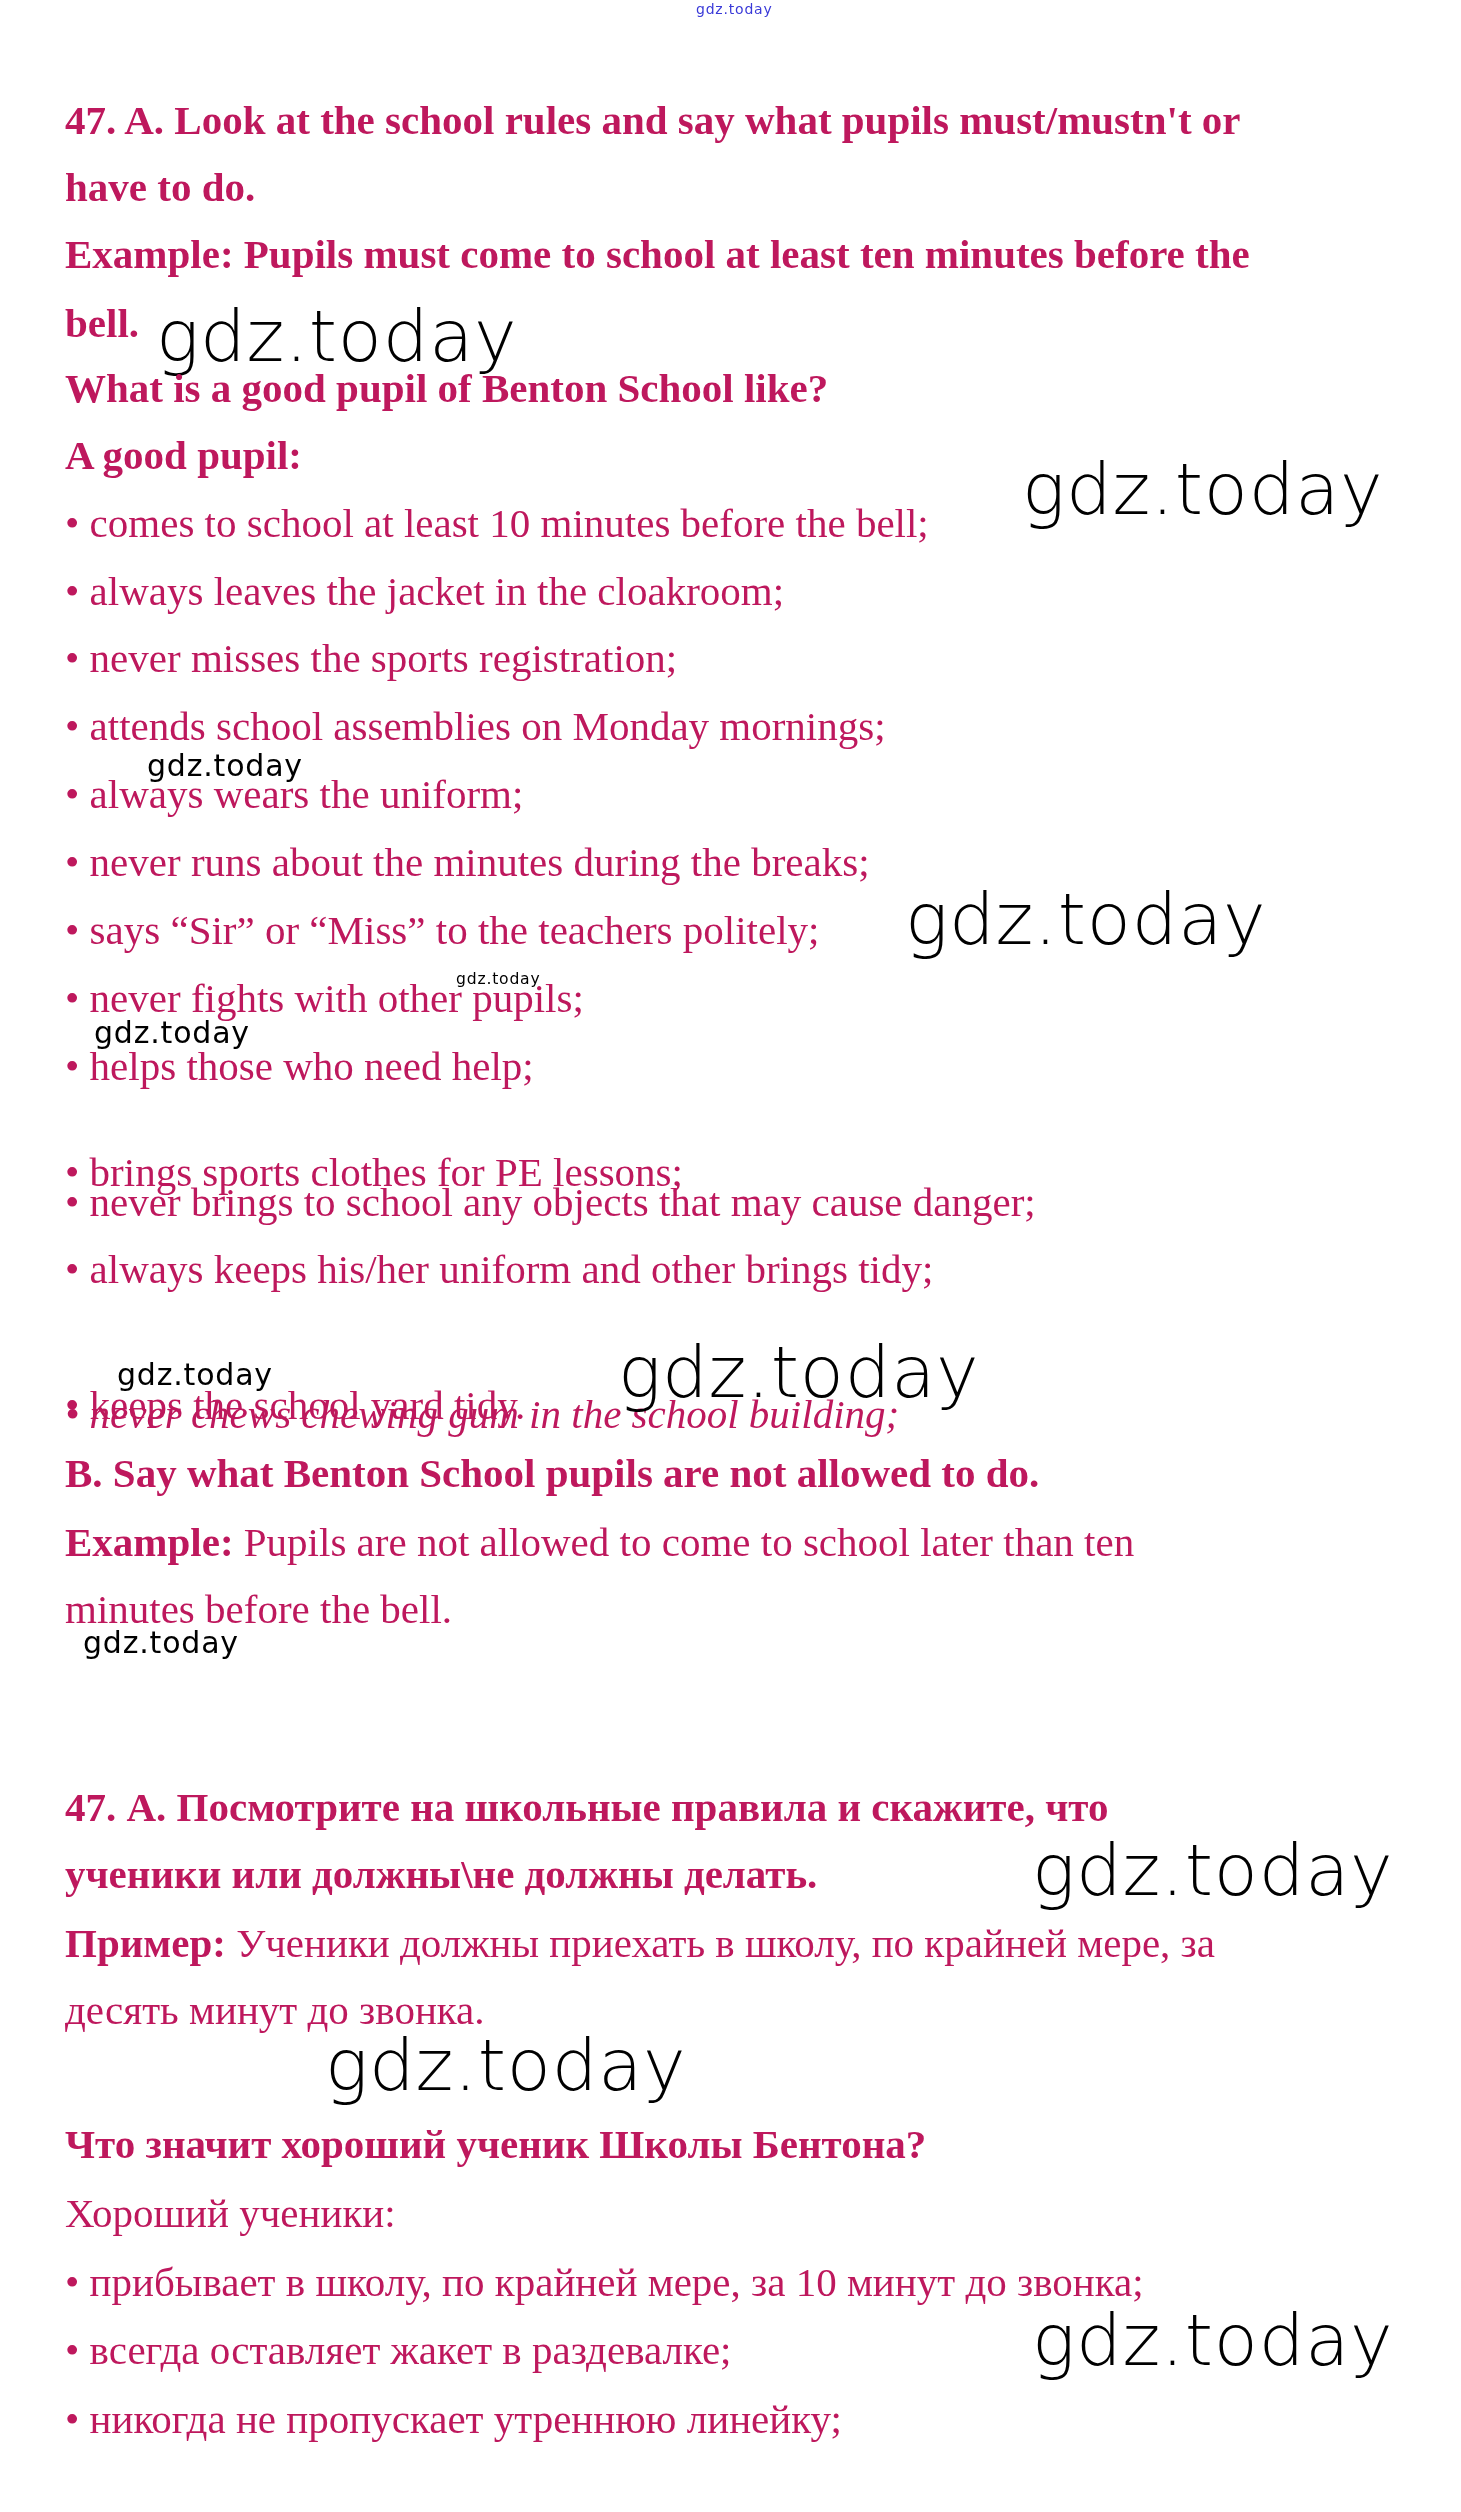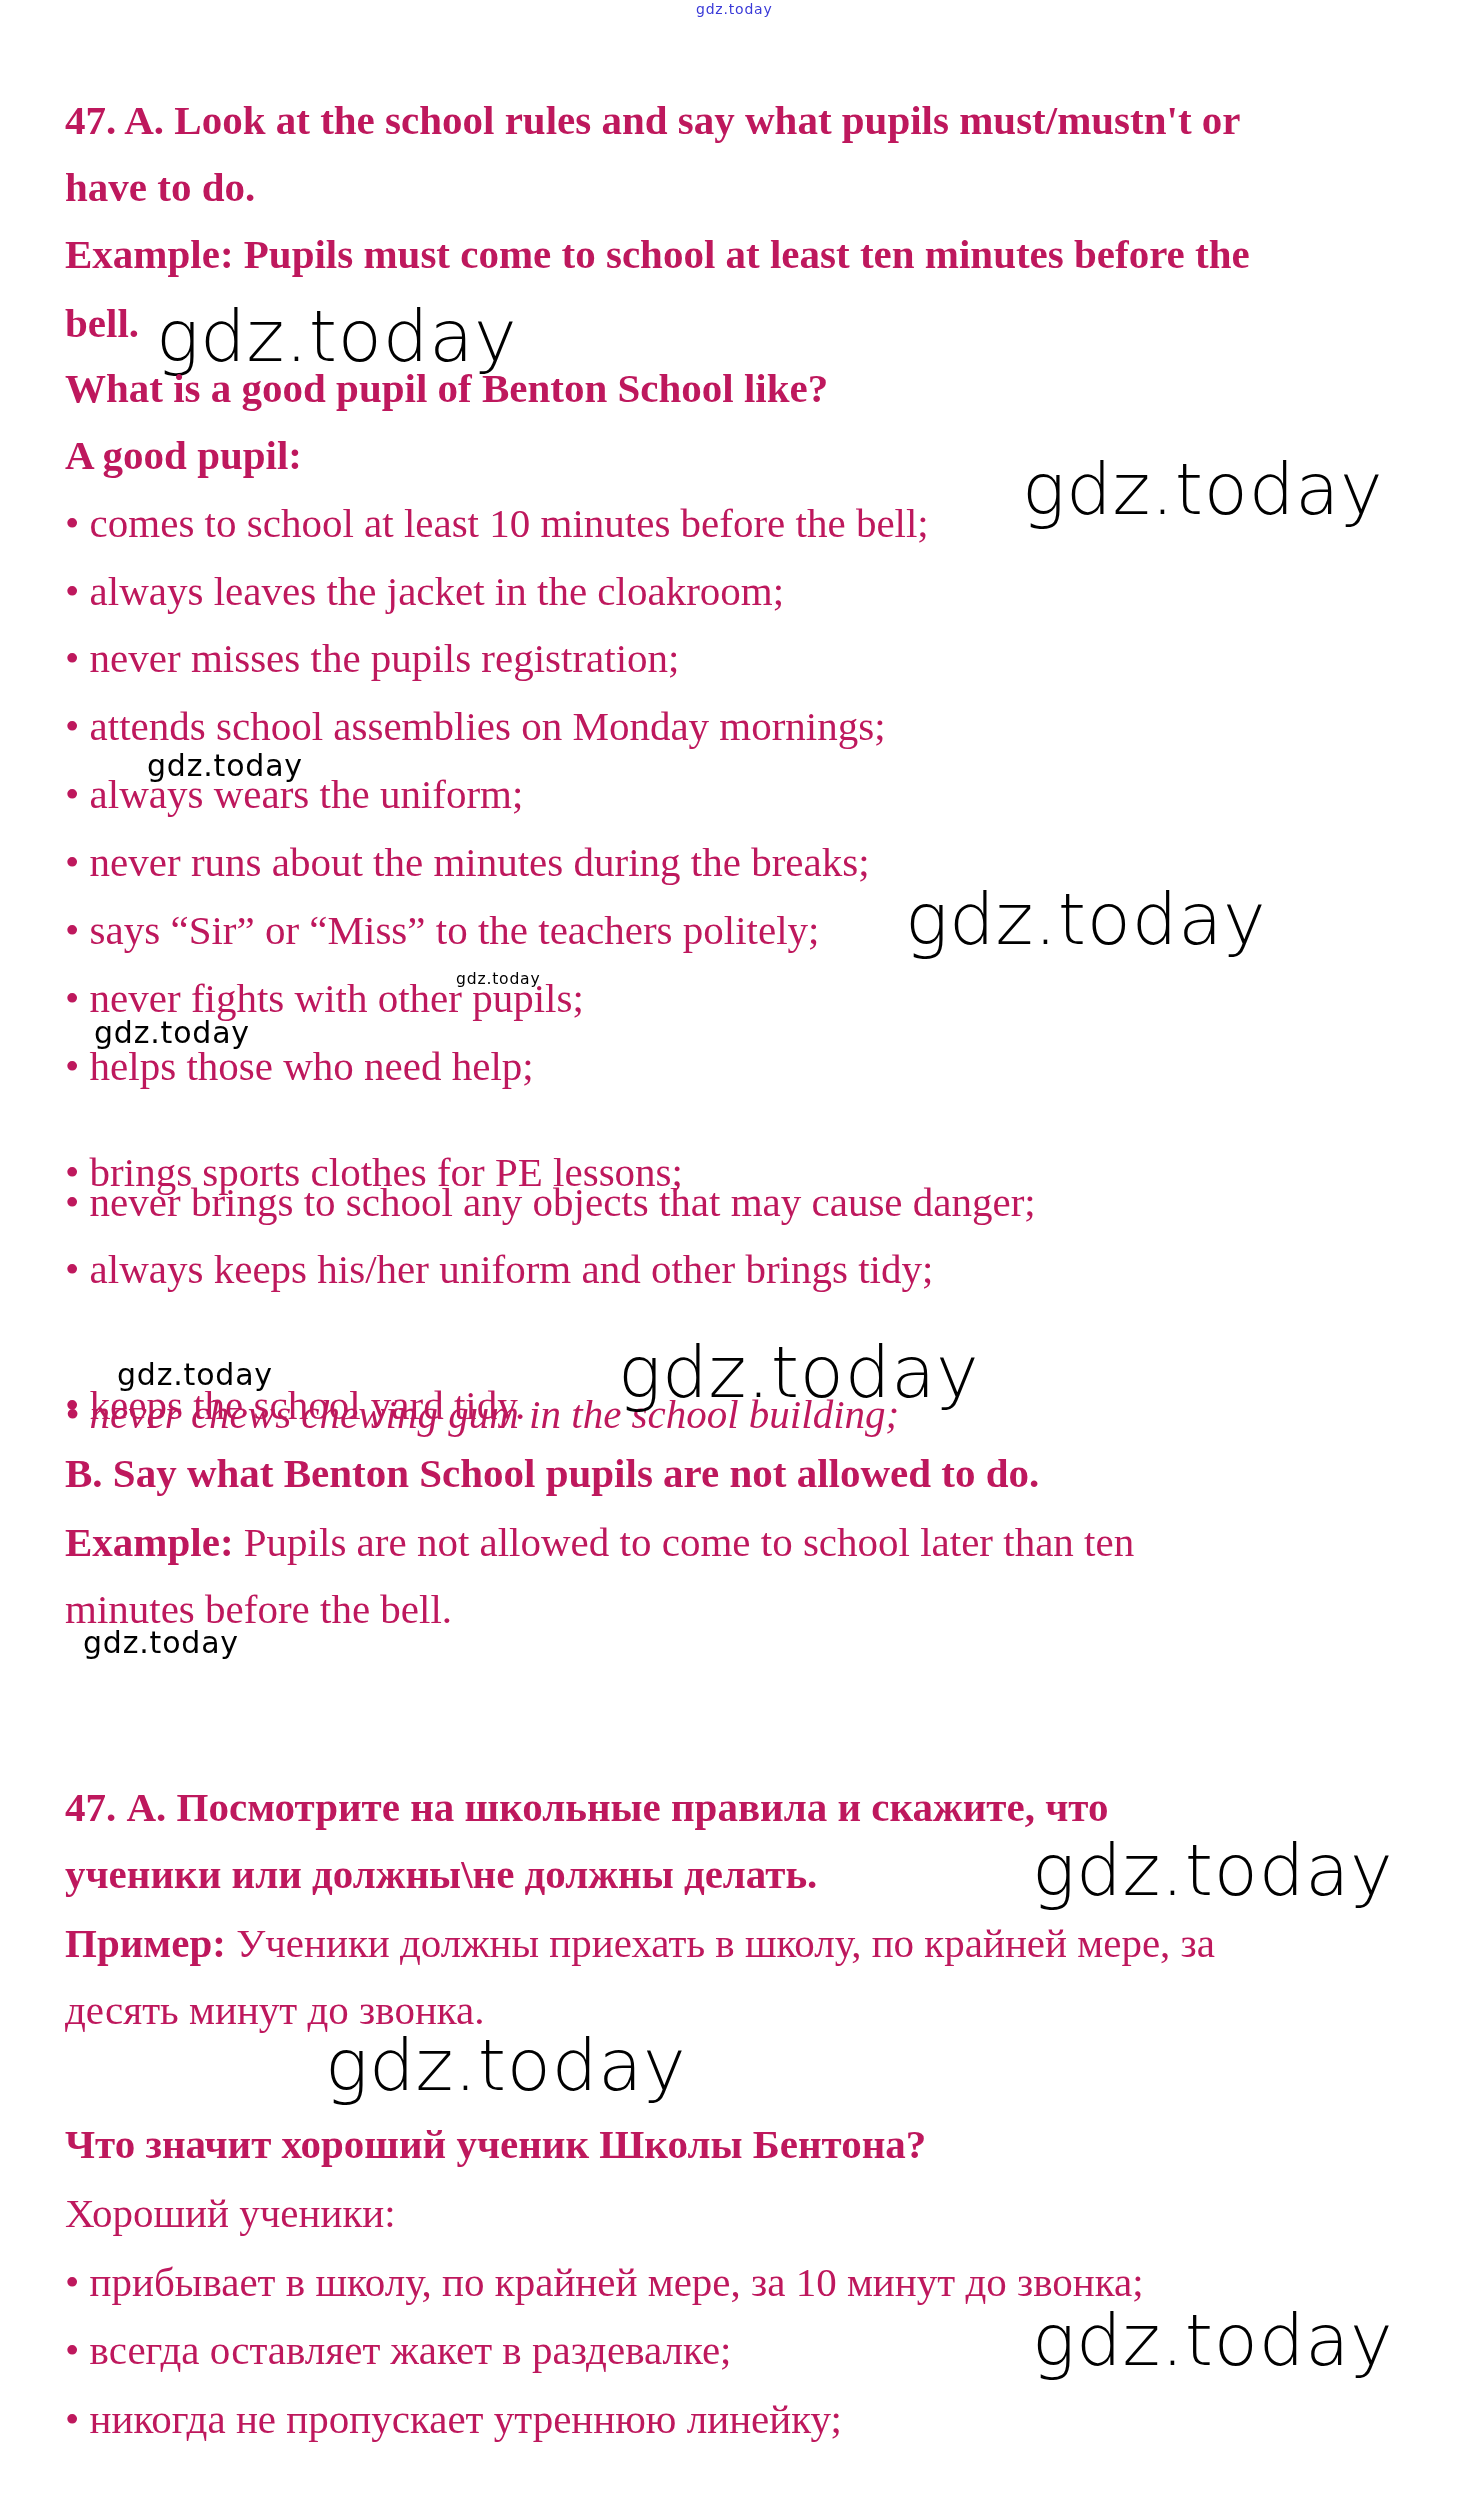--- a/index.html
+++ b/index.html
@@ -29,21 +29,21 @@
 <div class="line b" style="top:167px;">have to do.</div>
 <div class="line b" style="top:234px;">Example: Pupils must come to school at least ten minutes before the</div>
 <div class="line b" style="top:303px;">bell.</div>
 <div class="wm xl" style="left:156px;top:300px;">gdz.today</div>
 <div class="line b" style="top:368px;">What is a good pupil of Benton School like?</div>
 <div class="line b" style="top:435px;">A good pupil:</div>
 
 <div>
   <div class="line" style="top:503px;"><span>•</span> <span>comes to school at least 10 minutes before the bell;</span></div>
   <div class="line" style="top:571px;"><span>•</span> <span>always leaves the jacket in the cloakroom;</span></div>
-  <div class="line" style="top:638px;"><span>•</span> <span>never misses the pupils registration;</span></div>
+  <div class="line" style="top:638px;"><span>•</span> <span>never misses the sports registration;</span></div>
   <div class="line" style="top:706px;"><span>•</span> <span>attends school assemblies on Monday mornings;</span></div>
   <div class="line" style="top:774px;"><span>•</span> <span>always wears the uniform;</span></div>
   <div class="line" style="top:842px;"><span>•</span> <span>never runs about the minutes during the breaks;</span></div>
   <div class="line" style="top:910px;"><span>•</span> <span>says “Sir” or “Miss” to the teachers politely;</span></div>
   <div class="line" style="top:978px;"><span>•</span> <span>never fights with other pupils;</span></div>
   <div class="line" style="top:1046px;"><span>•</span> <span>helps those who need help;</span></div>
   <div class="line" style="top:1114px;margin-top:38px;"><span>•</span> <span>brings sports clothes for PE lessons;</span></div>
   <div class="line" style="top:1182px;"><span>•</span> <span>never brings to school any objects that may cause danger;</span></div>
   <div class="line" style="top:1249px;"><span>•</span> <span>always keeps his/her uniform and other brings tidy;</span></div>
   <div class="line" style="top:1394px;font-style:italic;"><span>•</span> <span>never chews chewing gum in the school building;</span></div>

